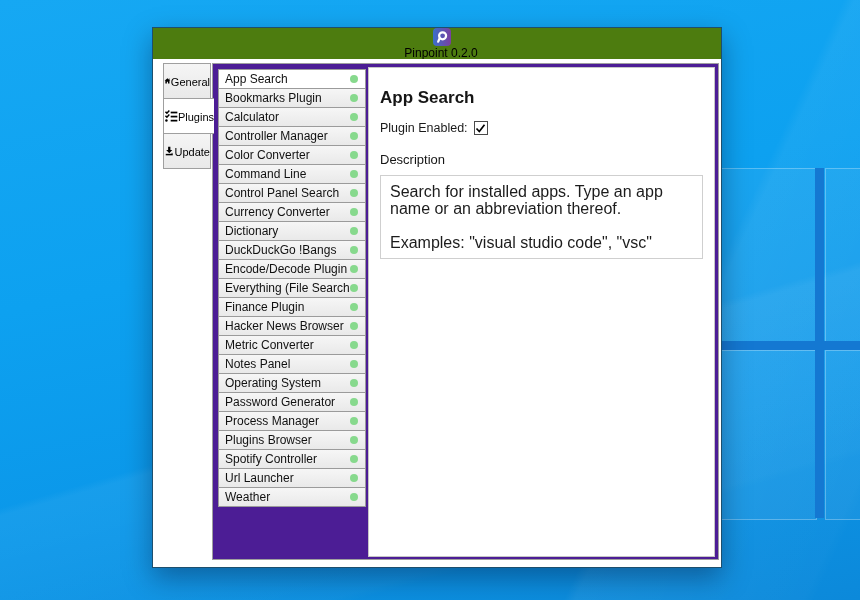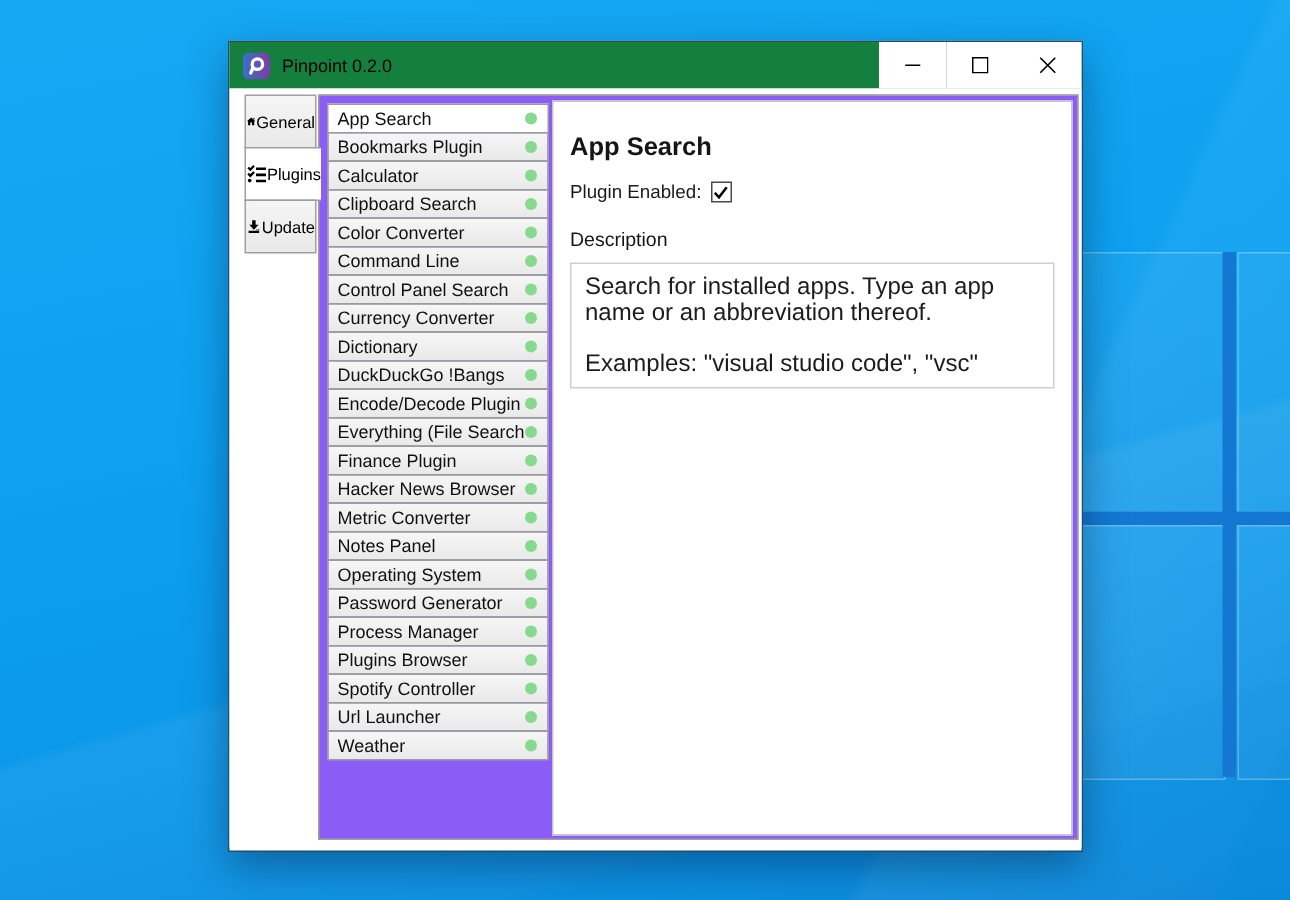--- a/index.html
+++ b/index.html
@@ -25,21 +25,21 @@
   .pane-br{left:825px;top:350px;width:60px;height:168px;}
   .vbar{position:absolute;left:815px;top:168px;width:9px;height:350px;background:#1478d2;}
   .hbar{position:absolute;left:604px;top:341px;width:256px;height:9px;background:#1478d2;}
 
   
   .window{
     position:absolute;left:152px;top:27px;width:570px;height:541px;
     background:#fff;border:1px solid #1d4f6e;box-sizing:border-box;
     box-shadow:0 10px 26px rgba(0,0,30,0.35);
   }
-  .titlebar{height:31px;display:flex;align-items:center;background:#15803d;}
+  .titlebar{height:31px;display:flex;align-items:center;background:#4d7c0f;flex-direction:column;}
   .app-logo{width:18px;height:18px;margin-left:9px;flex:0 0 auto;}
   .app-title{margin-left:8px;font-size:12px;color:#000;}
   .win-controls{margin-left:auto;display:flex;height:100%;}
   .ctrl-btn{width:45px;height:100%;display:flex;align-items:center;justify-content:center;background:#fff;border:none;padding:0;cursor:default;}
   .ctrl-btn svg{display:block;}
 
   .win-body{position:relative;height:506px;background:#fff;}
 
   
   .tab-strip{position:absolute;left:10px;top:4px;width:48px;z-index:2;}
@@ -49,21 +49,21 @@
     background:linear-gradient(#f5f5f5,#e9e9e9);
   }
   .tab:first-child{margin-top:0;}
   .tab-label{font-size:11px;color:#000;margin-top:1px;}
   .tab.selected{width:51px;background:#fff;border-right:none;}
   .tab svg{display:block;}
 
   
   .tab-page{
     position:absolute;left:59px;top:4px;width:507px;height:497px;
-    border:1px solid #9f9f9f;background:#8b5cf6;box-sizing:border-box;
+    border:1px solid #9f9f9f;background:#4c1d95;box-sizing:border-box;
   }
 
   
   .plugin-list{position:absolute;left:5px;top:5px;width:148px;}
   .plugin-row{
     height:20px;box-sizing:border-box;border:1px solid #9b9b9b;margin-top:-1px;
     display:flex;align-items:center;padding:0 7px 0 6px;
     background:linear-gradient(#f6f6f6,#e9e9e9);font-size:12px;color:#111;
   }
   .plugin-row:first-child{margin-top:0;}
@@ -178,21 +178,21 @@
   </div>
           <div class="plugin-row">
     <span class="plugin-label">Bookmarks Plugin</span>
     <span class="dot"></span>
   </div>
           <div class="plugin-row">
     <span class="plugin-label">Calculator</span>
     <span class="dot"></span>
   </div>
           <div class="plugin-row">
-    <span class="plugin-label">Clipboard Search</span>
+    <span class="plugin-label">Controller Manager</span>
     <span class="dot"></span>
   </div>
           <div class="plugin-row">
     <span class="plugin-label">Color Converter</span>
     <span class="dot"></span>
   </div>
           <div class="plugin-row">
     <span class="plugin-label">Command Line</span>
     <span class="dot"></span>
   </div>

